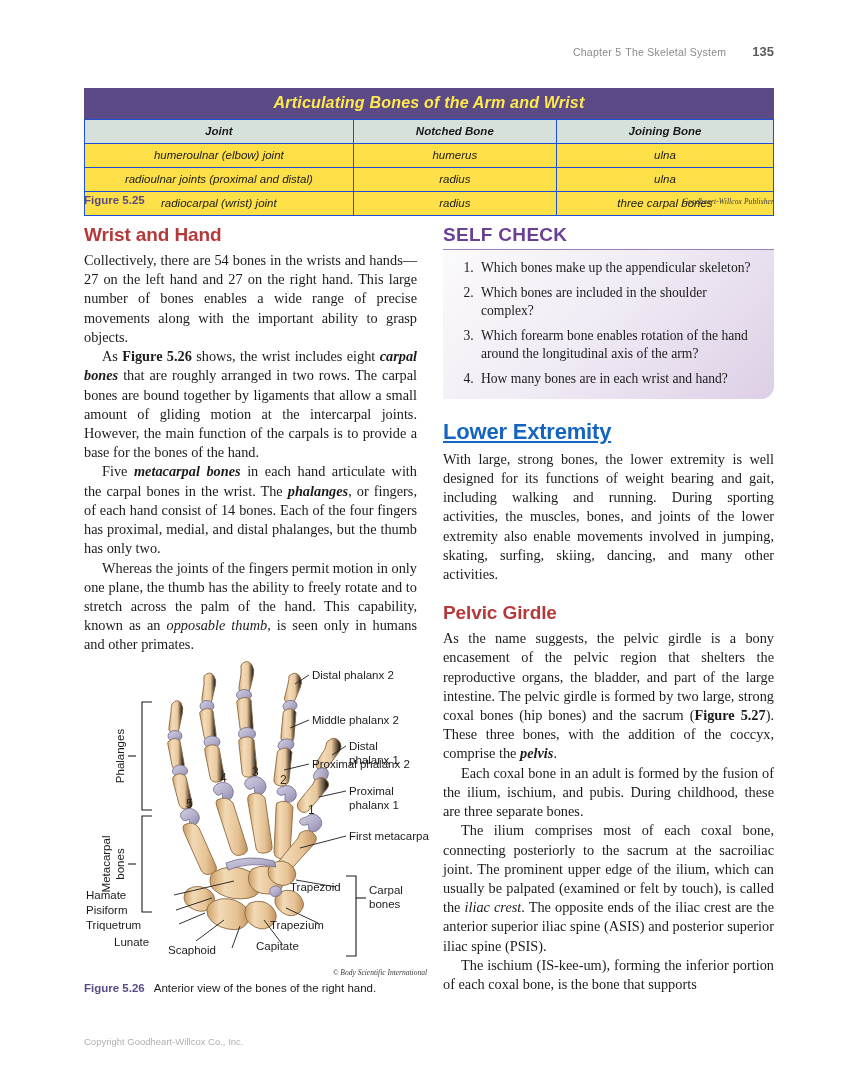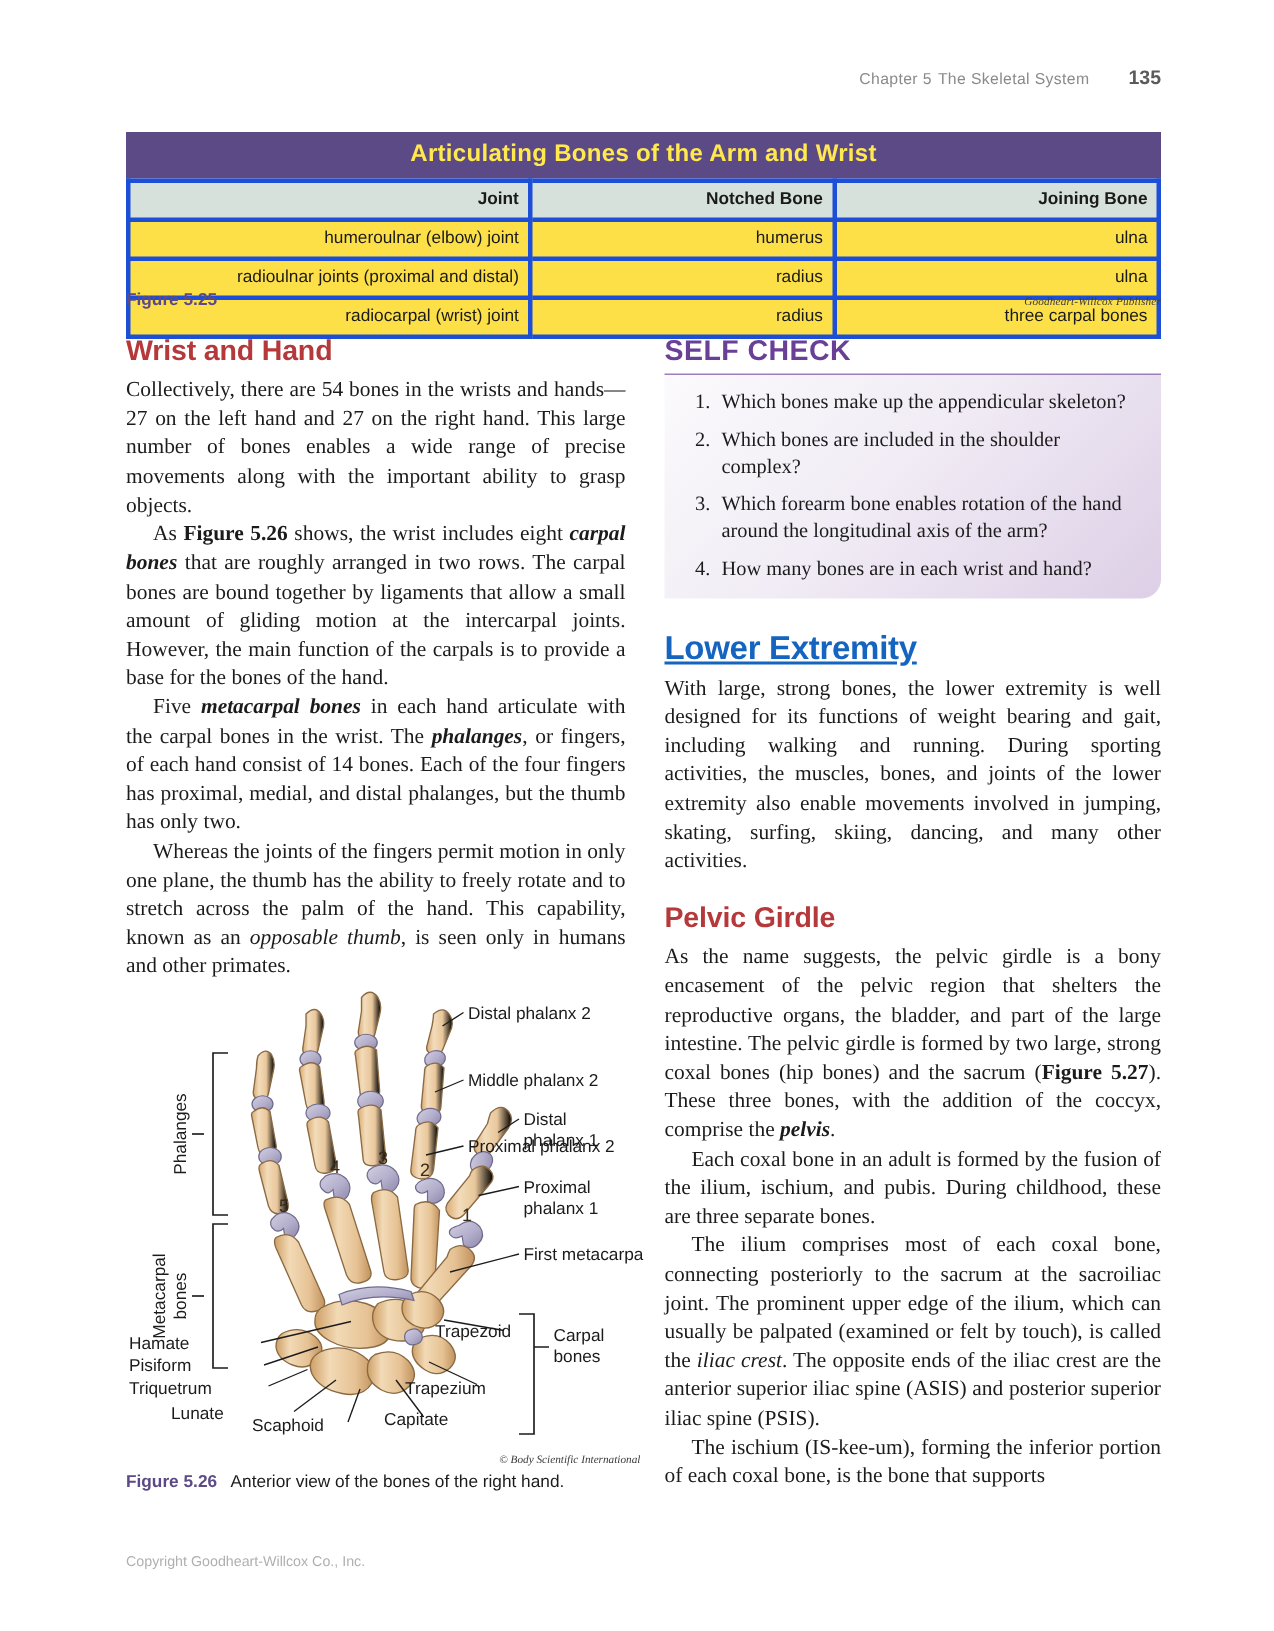--- a/index.html
+++ b/index.html
@@ -16,29 +16,29 @@
     position:absolute;left:84px;top:44px;width:690px;
     display:flex;justify-content:flex-end;align-items:baseline;
     font-family:"Liberation Sans",sans-serif;
     font-size:10.5px;color:#8a8a8a;letter-spacing:.25px;
   }
   .runhead .chap{margin-right:4px;}
   .runhead .sys{margin-right:26px;}
   .runhead .pgno{font-weight:bold;font-size:13px;color:#5b5b5b;letter-spacing:0;}
 
   
-  .tbl{position:absolute;left:84px;top:88px;width:690px;}
+  .tbl{position:absolute;left:84px;top:88px;width:690px;font-style:italic;}
   .tbl-title{
     background:#5c4a86;color:#ffe94d;
     font-family:"Liberation Sans",sans-serif;font-weight:bold;
     font-size:16px;text-align:center;padding:6px 0 7px;letter-spacing:.2px;
   }
   .tbl table{border-collapse:collapse;width:100%;
     font-family:"Liberation Sans",sans-serif;font-size:11.5px;color:#1a1a1a;}
-  .tbl th,.tbl td{border:3px solid #1d4ed8;padding:3px 6px;text-align:right;
+  .tbl th,.tbl td{border:1px solid #1d4ed8;padding:3px 6px;text-align:center;
     line-height:1.35;vertical-align:middle;height:17px;}
   .tbl th{background:#d7e1db;font-weight:bold;}
   .tbl td{background:#fde047;}
   .col-a{width:39%;}
   .col-b{width:29.5%;}
   .col-c{width:31.5%;}
 
   .figline{
     position:absolute;left:84px;top:194px;width:690px;
     display:flex;justify-content:space-between;align-items:baseline;

